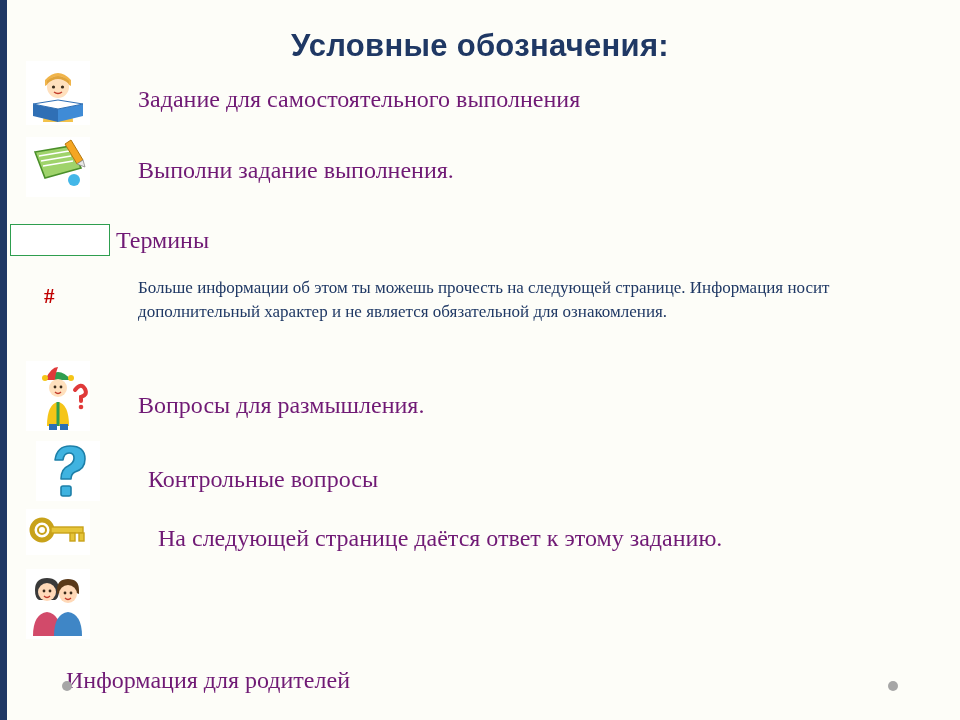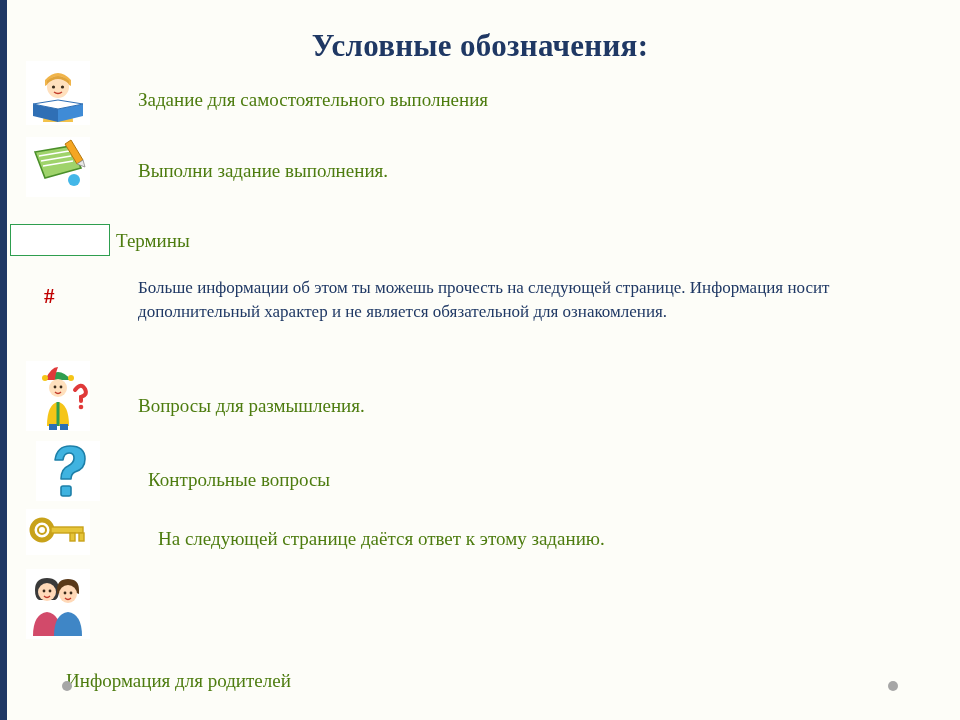--- a/index.html
+++ b/index.html
@@ -28,41 +28,41 @@
     width: 7px;
     height: 720px;
     background: #1f3864;
   }
   .title {
     position: absolute;
     left: 0;
     top: 28px;
     width: 960px;
     text-align: center;
-    font-family: Liberation Serif, serif;
+    font-family: Liberation Sans, sans-serif;
     font-weight: bold;
     font-size: 31px;
     color: #1f3864;
     letter-spacing: 0.3px;
   }
   .row {
     position: absolute;
     display: flex;
     align-items: flex-start;
   }
   .icon-box {
     width: 72px;
     display: flex;
     justify-content: center;
     align-items: flex-start;
   }
   .label {
     font-family: "Liberation Serif", serif;
-    font-size: 19px;
-    color: #4d7c0f;
+    font-size: 24px;
+    color: #701a75;
     line-height: 25px;
   }
   .label-small {
     font-size: 17px;
     line-height: 24px;
     color: #1f3864;
   }
   
   #row-independent { left: 22px; top: 60px; }
   #row-independent .label { margin-left: 44px; margin-top: 27px; }

